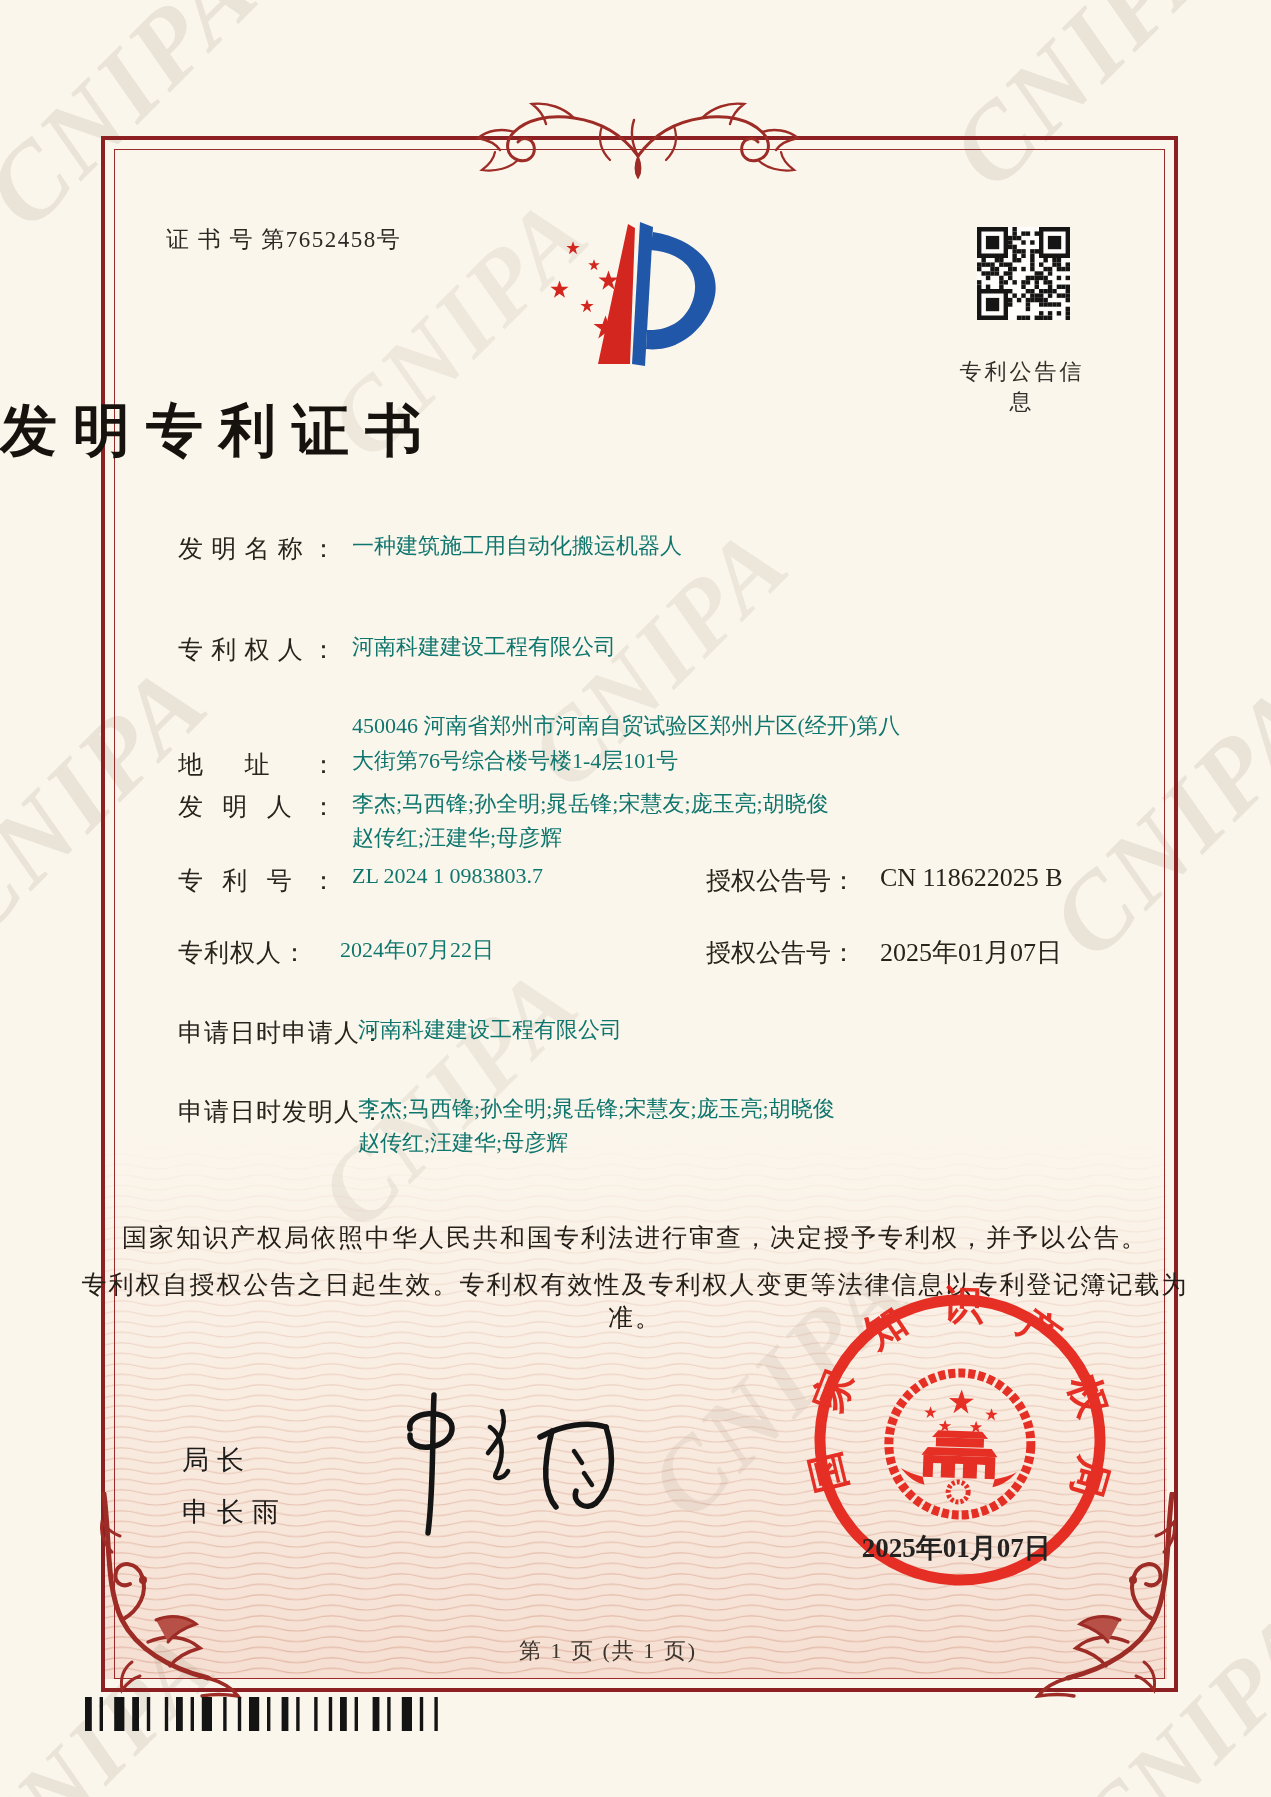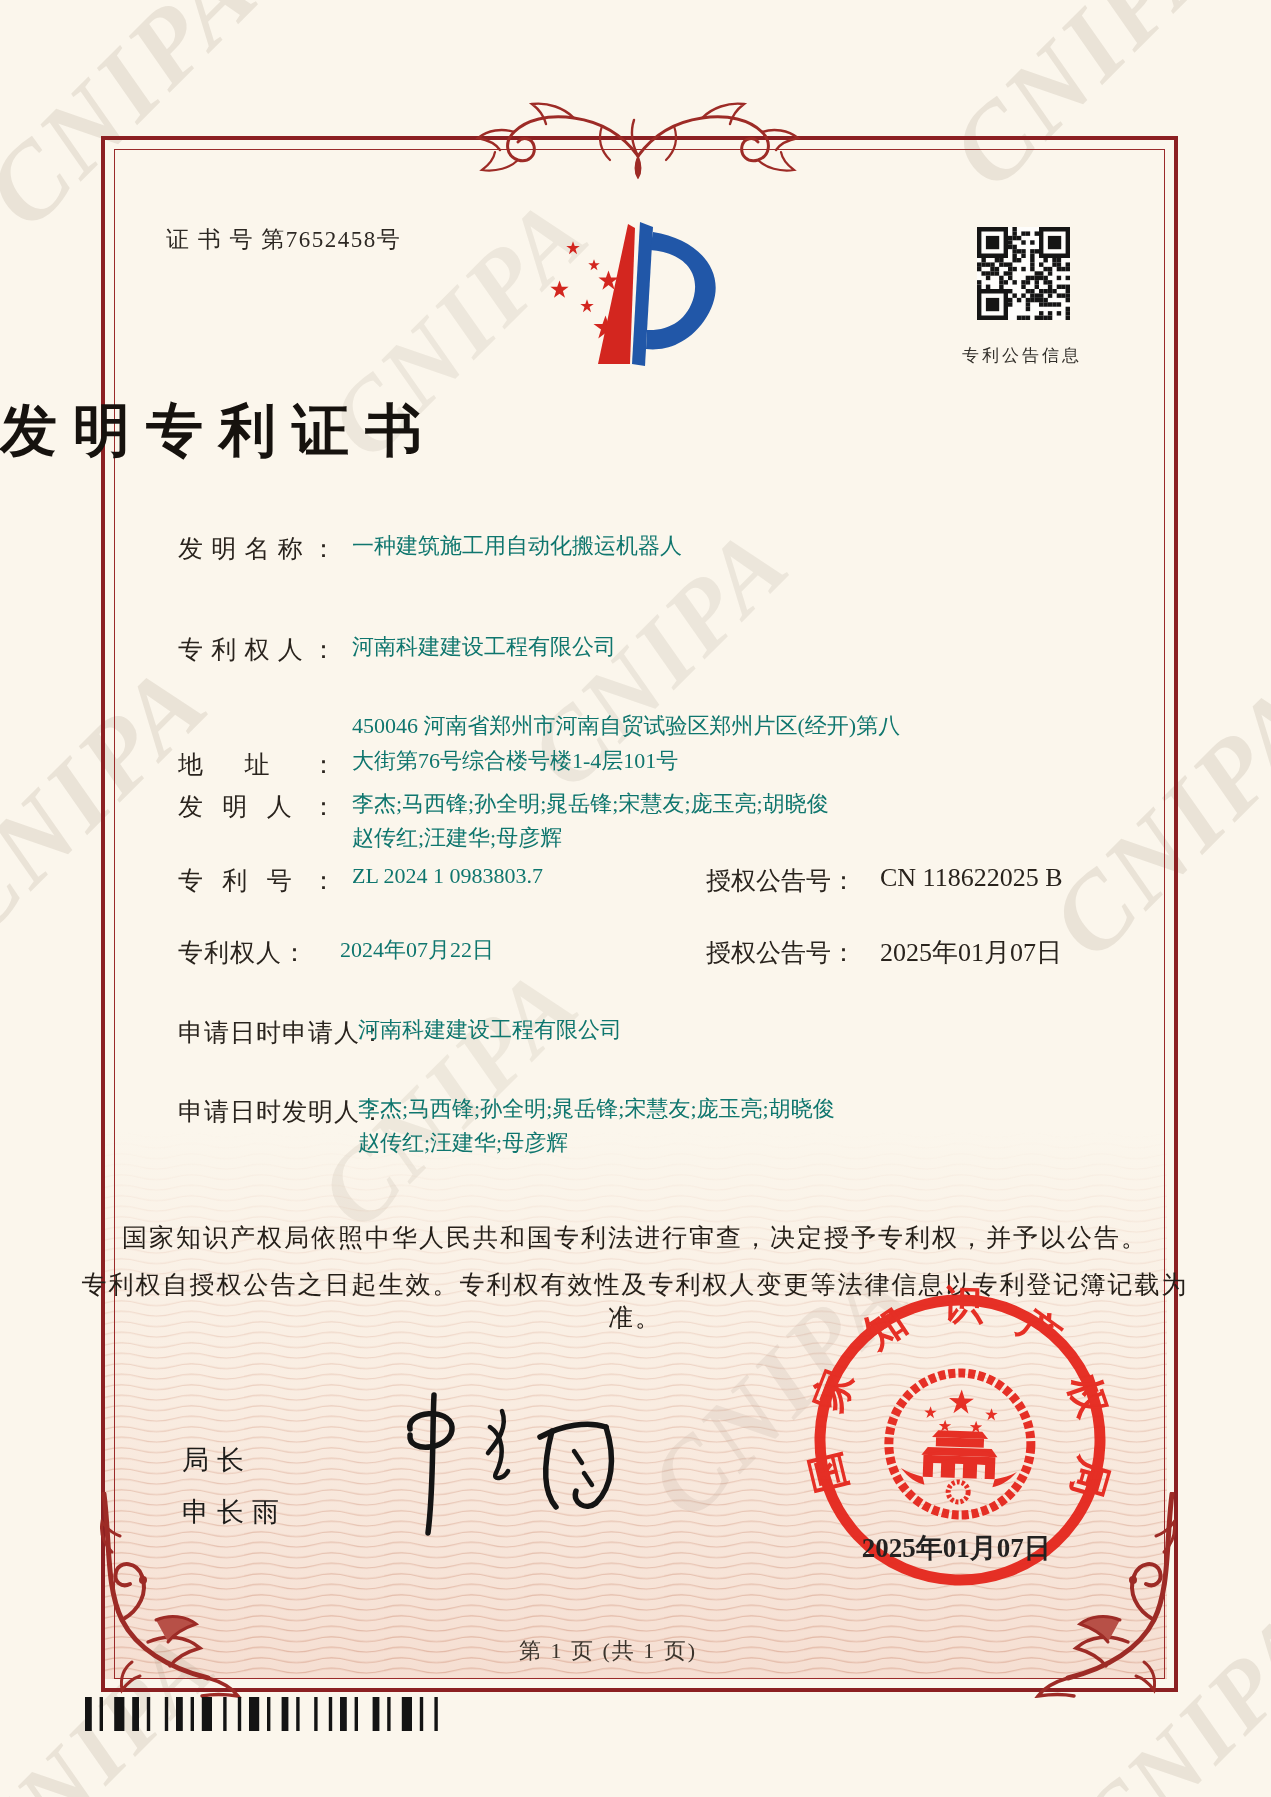--- a/index.html
+++ b/index.html
@@ -10,21 +10,21 @@
   .frame-outer{position:absolute;left:101px;top:136px;width:1077px;height:1556px;
                border:4px solid #8c2022;box-sizing:border-box;}
   .frame-inner{position:absolute;left:114px;top:149px;width:1051px;height:1530px;
                border:1.5px solid #9a2a2a;box-sizing:border-box;}
   
   .wm{position:absolute;font-family:"Liberation Serif",serif;font-style:italic;font-weight:700;
       color:rgba(168,153,136,0.20);transform:rotate(-45deg);letter-spacing:4px;white-space:nowrap;
       pointer-events:none;}
   
   .cert-no{position:absolute;left:166px;top:224px;font-size:23px;letter-spacing:1.5px;color:#2d2823;}
-  .qr-label{position:absolute;left:948px;top:344px;width:148px;text-align:center;font-size:17px;
+  .qr-label{position:absolute;left:948px;top:357px;width:148px;text-align:center;font-size:22px;
             letter-spacing:3px;color:#33302b;}
   .title{position:absolute;left:0;top:393px;width:1258px;text-align:left;font-size:57px;
          font-weight:700;letter-spacing:16px;color:#16120e;}
   
   .flabel{position:absolute;left:178px;width:158px;font-size:25px;color:#2a241e;
           text-align:justify;text-align-last:justify;}
   .flabel2{position:absolute;left:178px;font-size:25px;color:#2a241e;letter-spacing:1px;}
   .fvalue{position:absolute;left:352px;font-size:22px;color:#0f766e;white-space:nowrap;}
   .rlabel{position:absolute;left:706px;font-size:25px;color:#2a241e;}
   .rvalue{position:absolute;left:880px;font-size:26px;color:#29231d;white-space:nowrap;}

